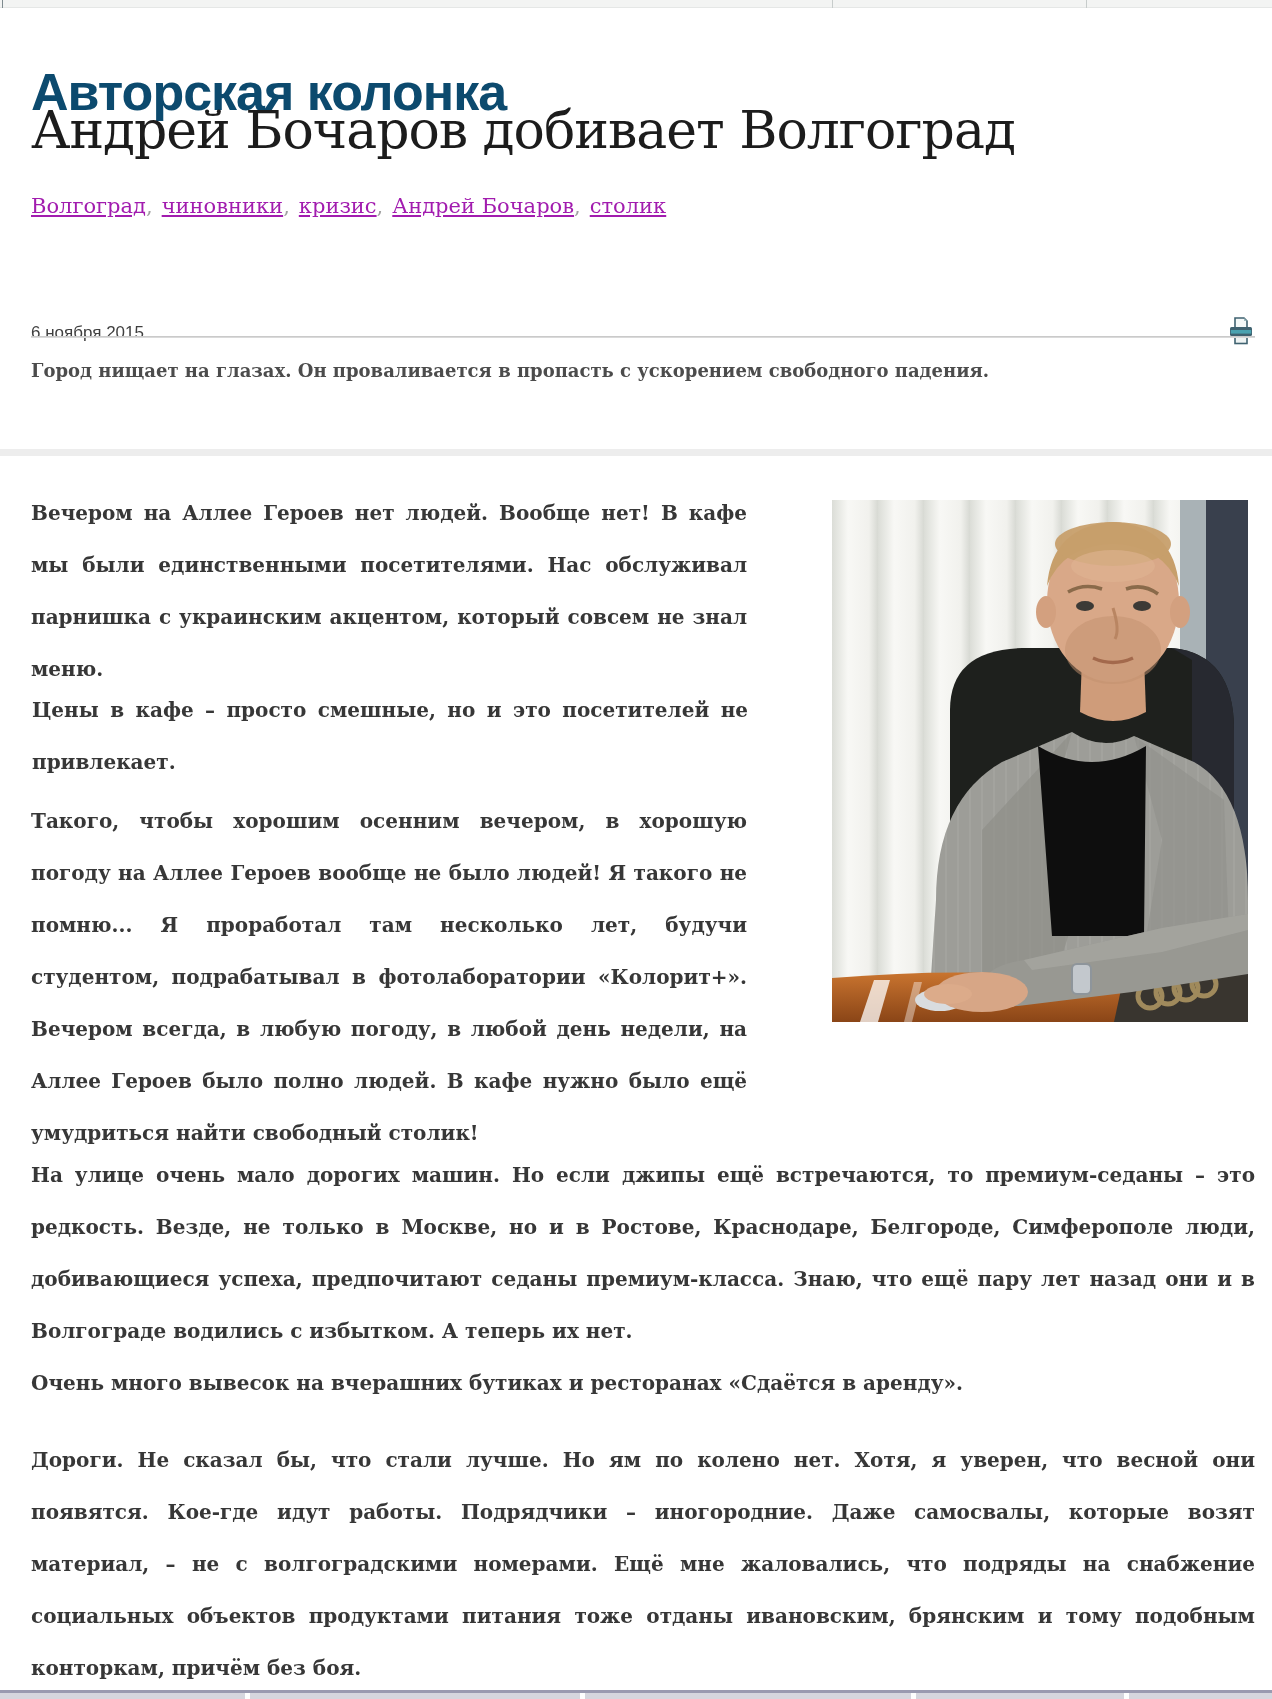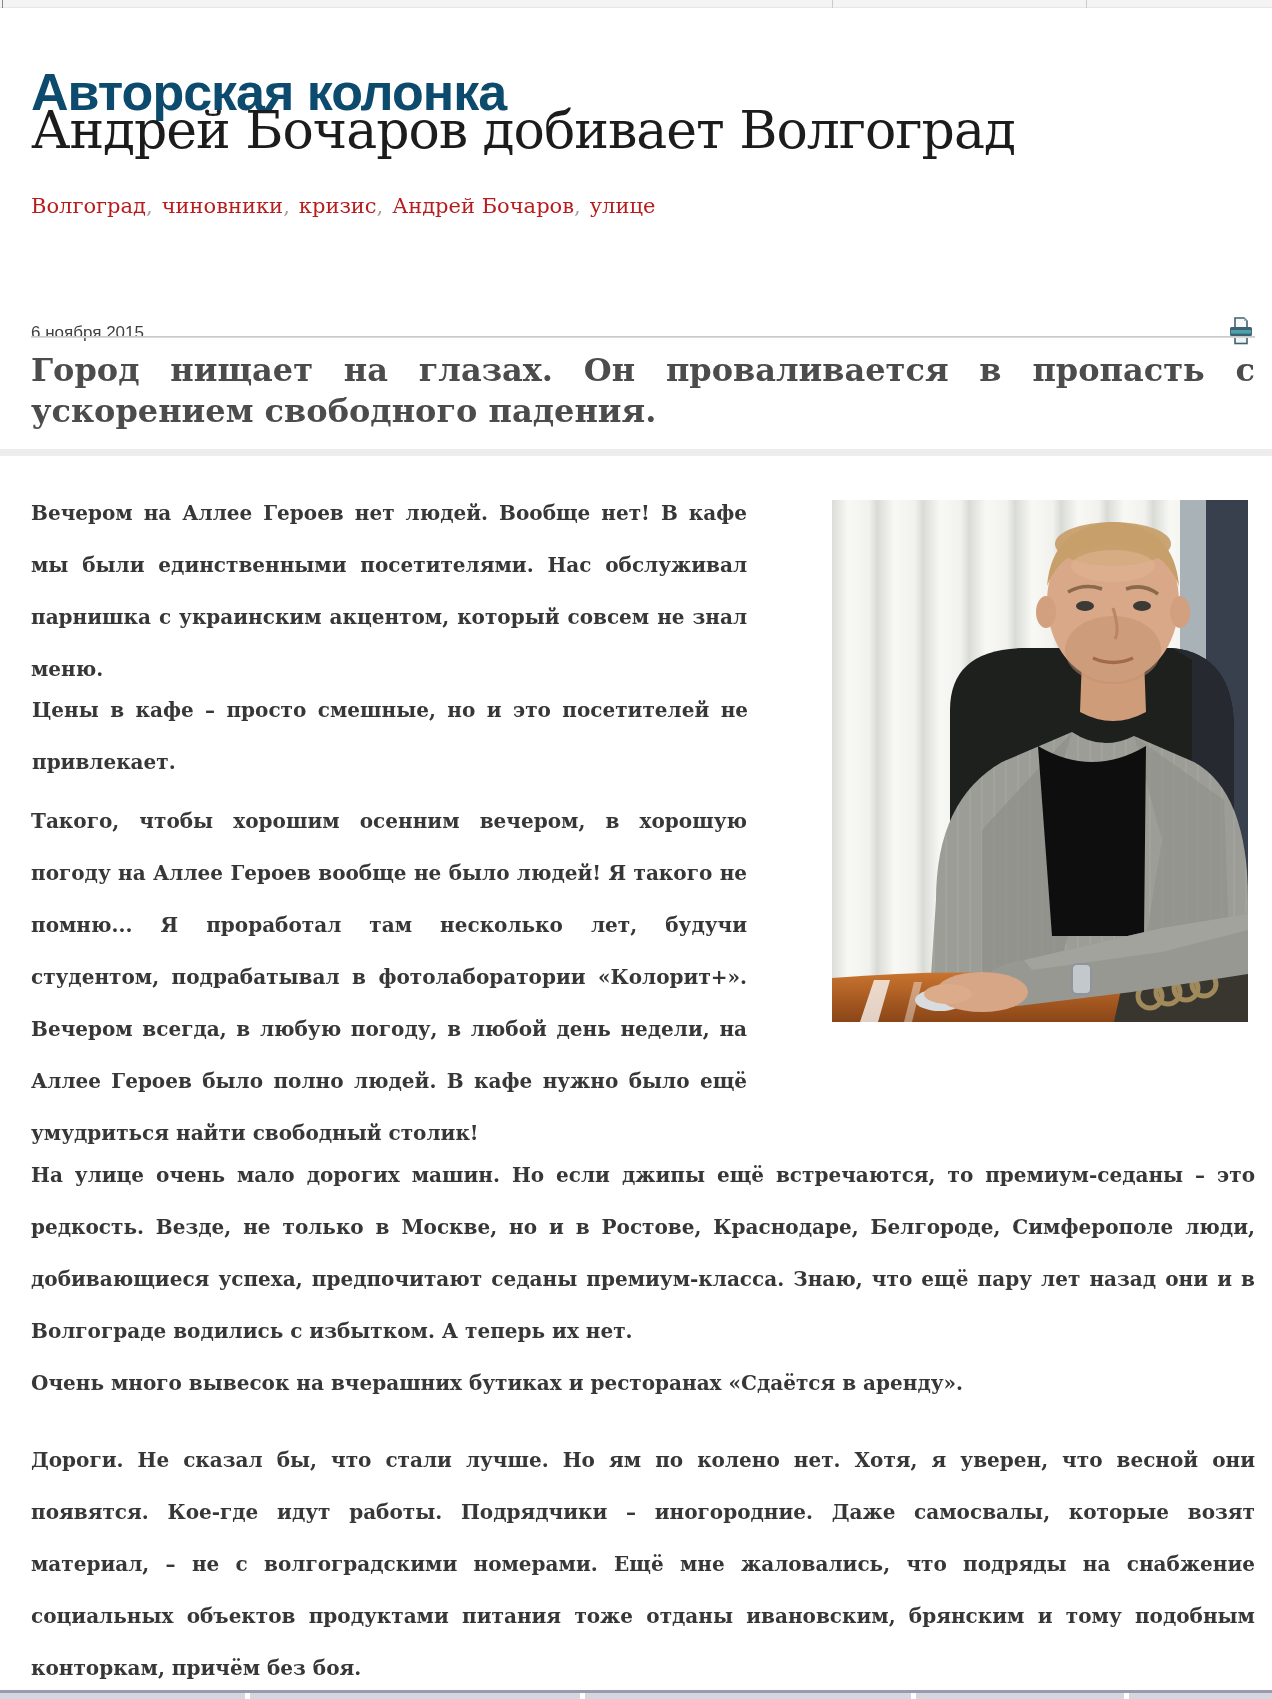--- a/index.html
+++ b/index.html
@@ -23,37 +23,37 @@
     font-size:52px; font-weight:bold; letter-spacing:-1px;
     color:#0c4a6e;
     margin-top:24px;
   }
   .article-title {
     left:31px; top:100px; width:1224px;
     font-size:52px; font-weight:normal; letter-spacing:-1px;
     color:#1c1c1c; white-space:nowrap;
   }
   .tags-row { left:31px; top:194px; width:1224px; font-size:21px; color:#a0a0a0; }
-  .tags-row a { color:#b91c1c; cursor:pointer; }
+  .tags-row a { color:#a21caf; text-decoration:underline; cursor:pointer; }
   .tag-sep { margin-right:9px; text-decoration:none; }
 
   .date-row { left:31px; top:282px; width:1224px; height:34px;margin-top:33px; }
   .article-date {
     position:absolute; left:0; top:8px;
     font-family:"Liberation Sans","DejaVu Sans",sans-serif;
     font-size:17px; color:#3f3f3f;
   }
   .print-button { position:absolute; right:2px; top:2px; width:24px; height:28px; cursor:pointer; }
 
   .title-divider { left:31px; top:336px; width:1224px; height:2px;
     background:linear-gradient(#c2c2c2,#e2e2e2); }
 
   .article-lead {
     left:31px; top:350px; width:1224px;
-    font-size:32px; font-weight:bold; line-height:41px;
+    font-size:18px; font-weight:bold; line-height:41px;
     color:#4c4c4c; text-align:justify;
   }
 
   .section-divider { left:0; top:449px; width:1272px; height:7px; background:#ededed; }
 
   .para {
     position:absolute;
     text-align:justify;
     font-size:20px; line-height:52px;
     color:#373737;
@@ -80,21 +80,21 @@
   <div class="tsd first" style="left:2px"></div>
   <div class="tsd" style="left:832px"></div>
   <div class="tsd" style="left:1086px"></div>
 </div>
 
 <h2 class="abs section-title">Авторская колонка</h2>
 
 <h1 class="abs article-title">Андрей Бочаров добивает Волгоград</h1>
 
 <div class="abs tags-row">
-  <a>Волгоград</a><span class="tag-sep">,</span><a>чиновники</a><span class="tag-sep">,</span><a>кризис</a><span class="tag-sep">,</span><a>Андрей Бочаров</a><span class="tag-sep">,</span><a>улице</a>
+  <a>Волгоград</a><span class="tag-sep">,</span><a>чиновники</a><span class="tag-sep">,</span><a>кризис</a><span class="tag-sep">,</span><a>Андрей Бочаров</a><span class="tag-sep">,</span><a>столик</a>
 </div>
 
 <div class="abs date-row">
   <span class="article-date">6 ноября 2015</span>
   <span class="print-button" title="">
     <svg width="24" height="28" viewBox="0 0 24 28">
       <path d="M6 1 h9 l3 3 v7 H6 Z" fill="#f4f8f8" stroke="#3f6270" stroke-width="1.6"></path>
       <path d="M15 1 l3 3 h-3 Z" fill="#9fb9bd"></path>
       <rect x="1" y="10" width="22" height="9" rx="1.5" fill="#3f6270"></rect>
       <rect x="1.8" y="13" width="20.4" height="3.6" fill="#4aa2b0"></rect>

